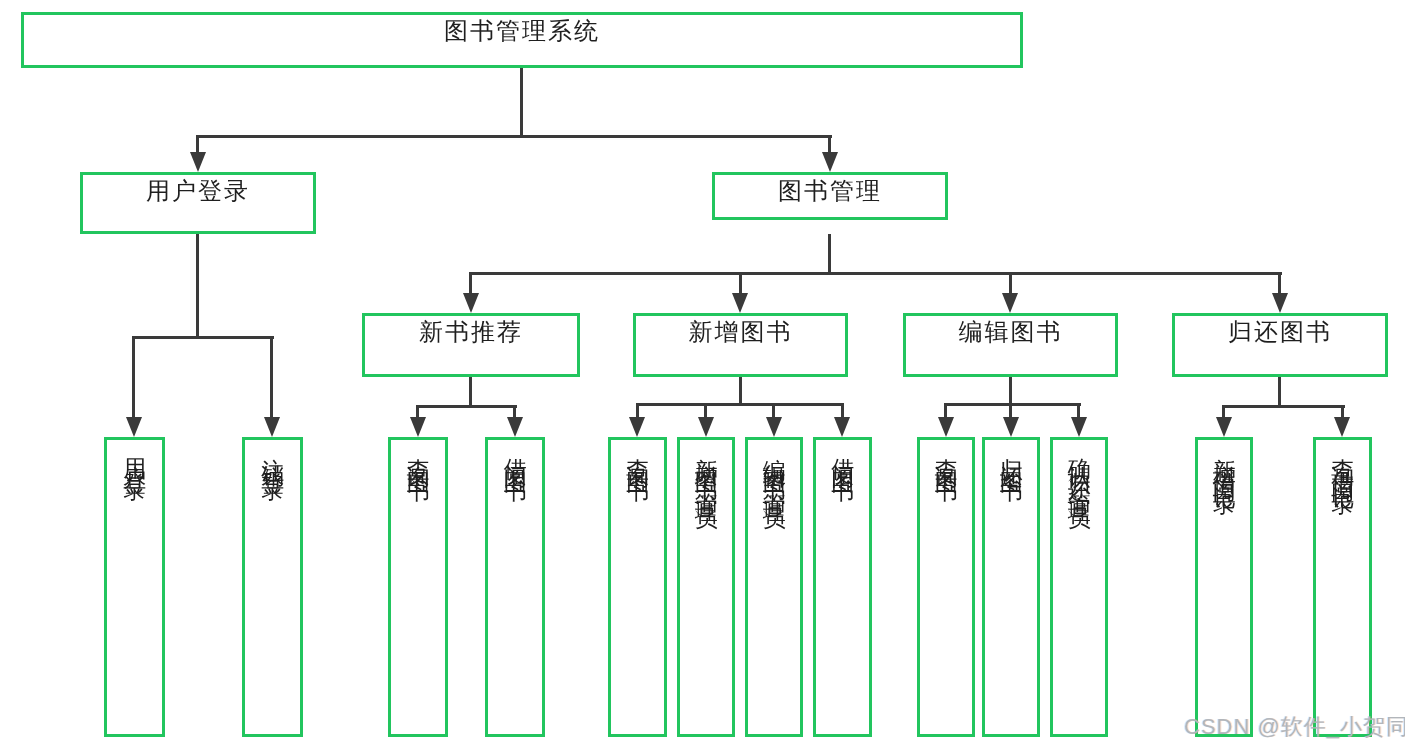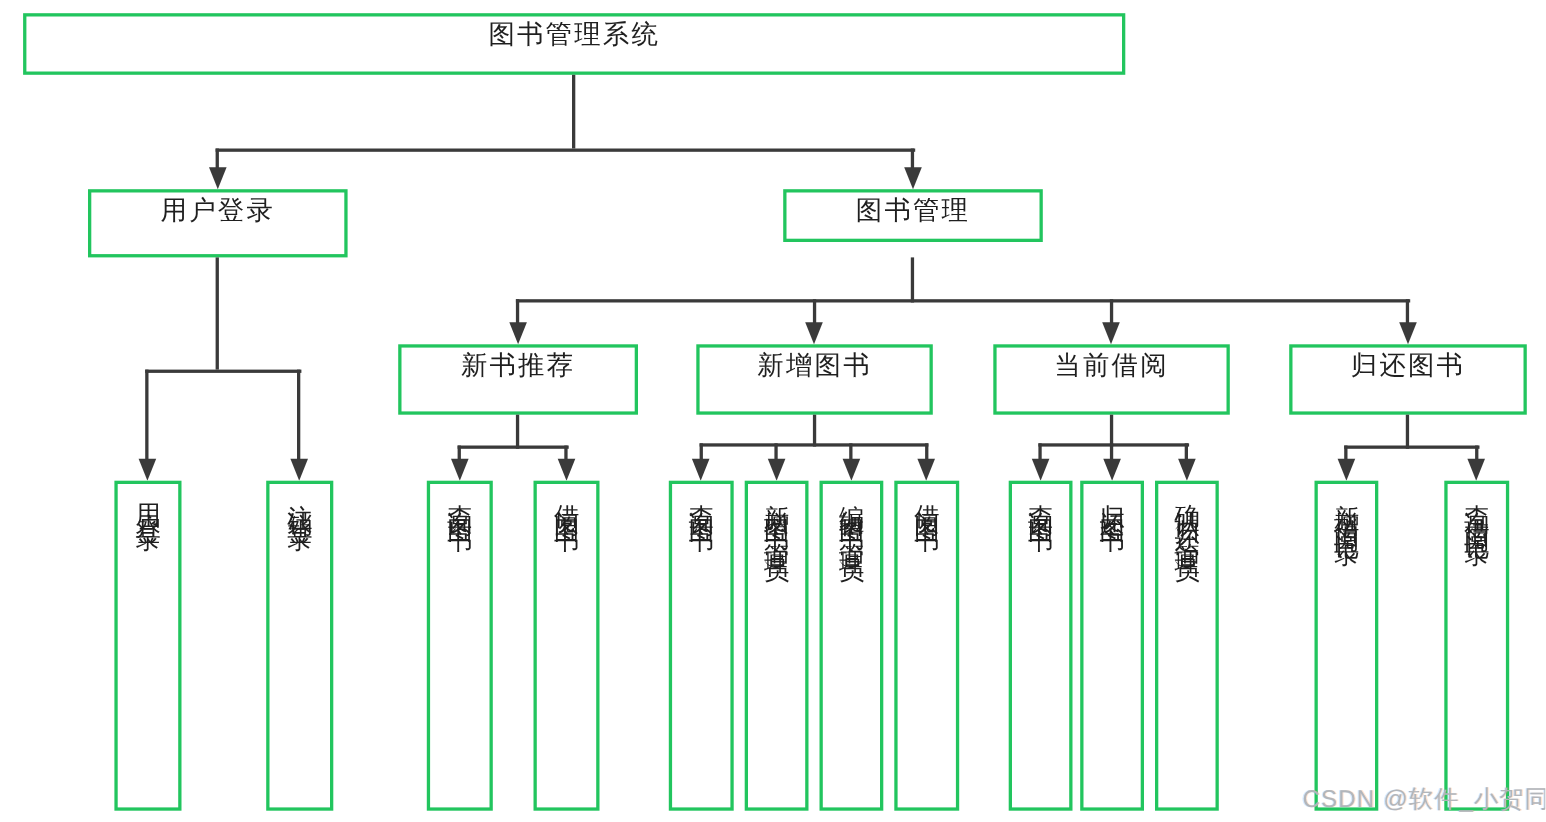--- a/index.html
+++ b/index.html
@@ -93,21 +93,21 @@
   <div class="arrow" style="left:1002px; top:293px;"></div>
   <div class="arrow" style="left:1272px; top:293px;"></div>
 
   <div class="node hbox" style="left:362px; top:313px; width:218px; height:64px;">
     <span>新书推荐</span>
   </div>
   <div class="node hbox" style="left:633px; top:313px; width:215px; height:64px;">
     <span>新增图书</span>
   </div>
   <div class="node hbox" style="left:903px; top:313px; width:215px; height:64px;">
-    <span>当前借阅</span>
+    <span>编辑图书</span>
   </div>
   <div class="node hbox" style="left:1172px; top:313px; width:216px; height:64px;">
     <span>归还图书</span>
   </div>
 
   <div class="line v" style="left:469px; top:377px; height:31px;"></div>
   <div class="line h" style="left:416px; top:405px; width:101px;"></div>
   <div class="line v" style="left:416px; top:405px; height:16px;"></div>
   <div class="line v" style="left:513px; top:405px; height:16px;"></div>
   <div class="arrow" style="left:410px; top:417px;"></div>

